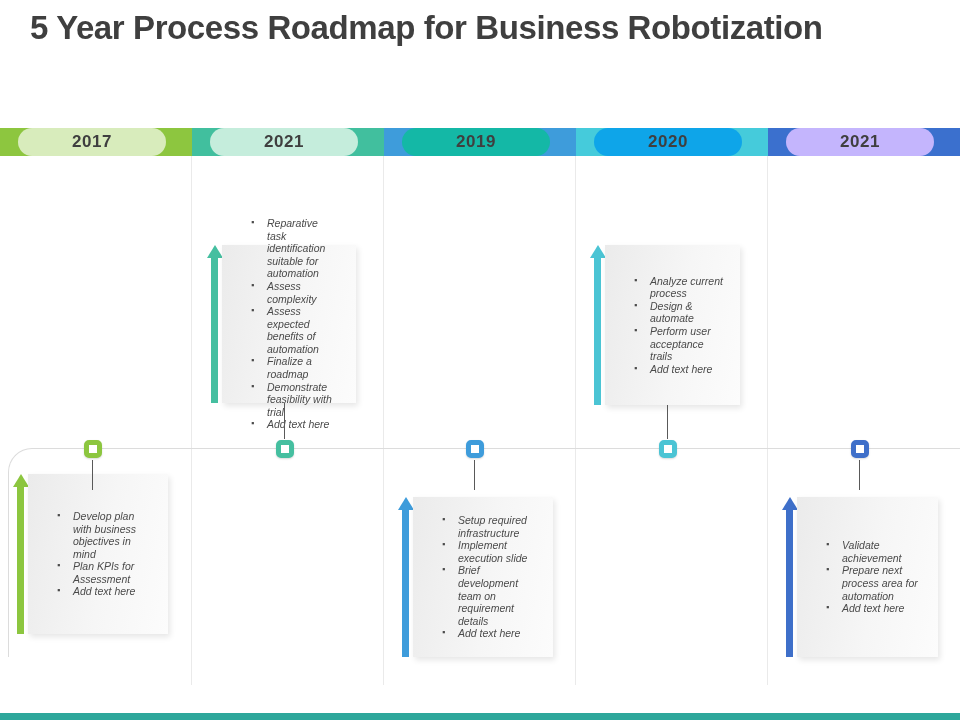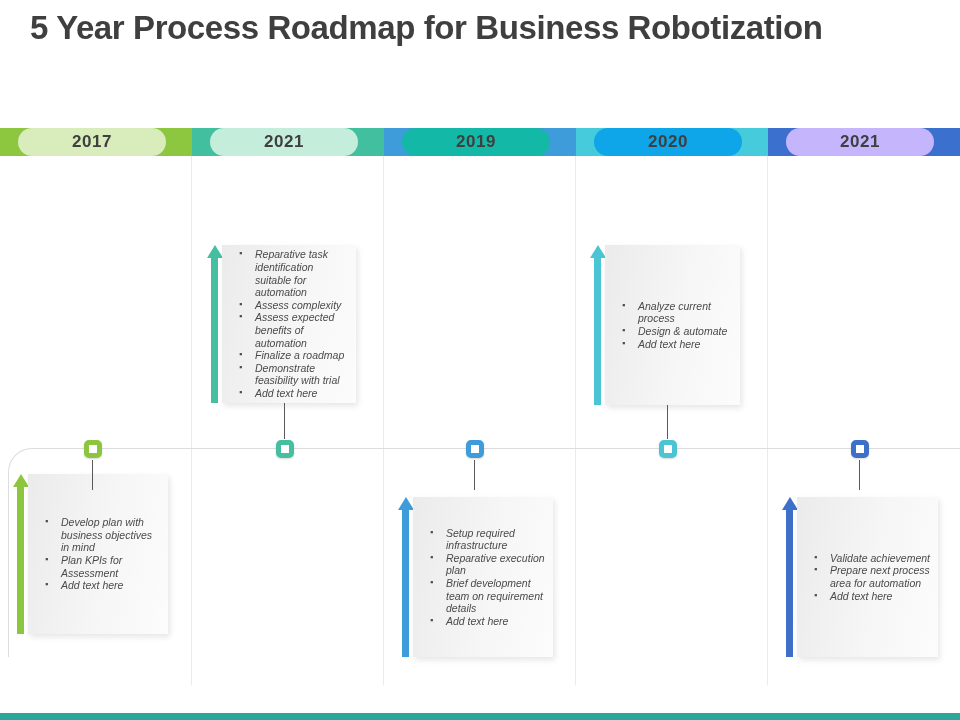--- a/index.html
+++ b/index.html
@@ -28,21 +28,21 @@
   .conn{position:absolute;width:1px;background:#595959;z-index:1;}
 
   .tbox{position:absolute;}
   .arrow{position:absolute;left:0;top:0;bottom:0;width:17px;display:flex;flex-direction:column;align-items:center;}
   .arrowhead{width:0;height:0;border-left:8.5px solid transparent;border-right:8.5px solid transparent;
              border-bottom:13px solid #888;}
   .arrowbar{width:7px;flex:1;}
   .content{position:absolute;left:16px;top:0;right:0;bottom:0;display:flex;align-items:center;
            background:linear-gradient(100deg,#ebebeb 0%,#f6f6f6 55%,#fcfcfc 100%);
            box-shadow:2px 3px 6px rgba(0,0,0,0.10);}
-  ul.bullets{list-style:none;margin:0;padding:0 5px 0 14px;font-style:italic;
+  ul.bullets{list-style:none;margin:12px;padding:0 5px 0 14px;font-style:italic;
              font-size:10.5px;line-height:12.6px;color:#4a4a4a;}
   ul.bullets li{position:relative;padding-left:19px;}
   ul.bullets li::before{content:"\25AA";position:absolute;left:3px;top:-1px;font-size:9px;
                         font-style:normal;color:#4a4a4a;}
 
   .footer-bar{position:absolute;left:0;right:0;bottom:0;height:7px;background:#2ea79b;}
 </style>
 </head>
 <body>
 
@@ -116,20 +116,21 @@
 
   <div class="tbox" style="left:589px;top:245px;width:151px;height:160px">
     <div class="arrow">
       <div class="arrowhead" style="border-bottom-color: rgb(75, 196, 212);"></div>
       <div class="arrowbar" style="background: rgb(75, 196, 212);"></div>
     </div>
     <div class="content">
       <ul class="bullets">
           <li>Analyze current process</li>
           <li>Design &amp; automate</li>
+          <li>Perform user acceptance trails</li>
           <li>Add text here</li>
         </ul>
     </div>
   </div>
 
   <div class="tbox" style="left:12px;top:474px;width:156px;height:160px">
     <div class="arrow">
       <div class="arrowhead" style="border-bottom-color: rgb(140, 198, 63);"></div>
       <div class="arrowbar" style="background: rgb(140, 198, 63);"></div>
     </div>
@@ -143,21 +144,21 @@
   </div>
 
   <div class="tbox" style="left:397px;top:497px;width:156px;height:160px">
     <div class="arrow">
       <div class="arrowhead" style="border-bottom-color: rgb(62, 156, 219);"></div>
       <div class="arrowbar" style="background: rgb(62, 156, 219);"></div>
     </div>
     <div class="content">
       <ul class="bullets">
           <li>Setup required infrastructure</li>
-          <li>Reparative execution plan</li>
+          <li>Implement execution slide</li>
           <li>Brief development team on requirement details</li>
           <li>Add text here</li>
         </ul>
     </div>
   </div>
 
   <div class="tbox" style="left:781px;top:497px;width:157px;height:160px">
     <div class="arrow">
       <div class="arrowhead" style="border-bottom-color: rgb(62, 111, 201);"></div>
       <div class="arrowbar" style="background: rgb(62, 111, 201);"></div>

